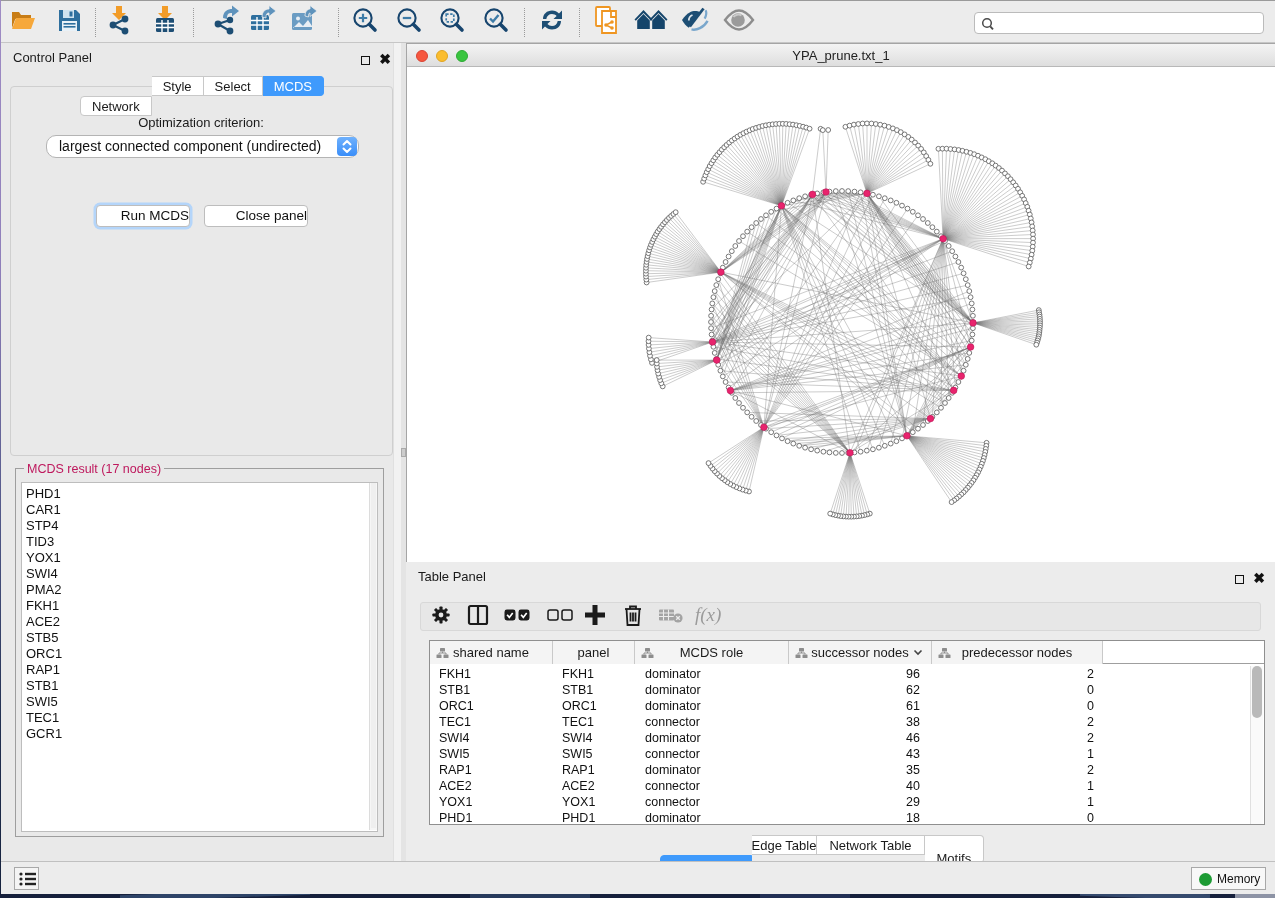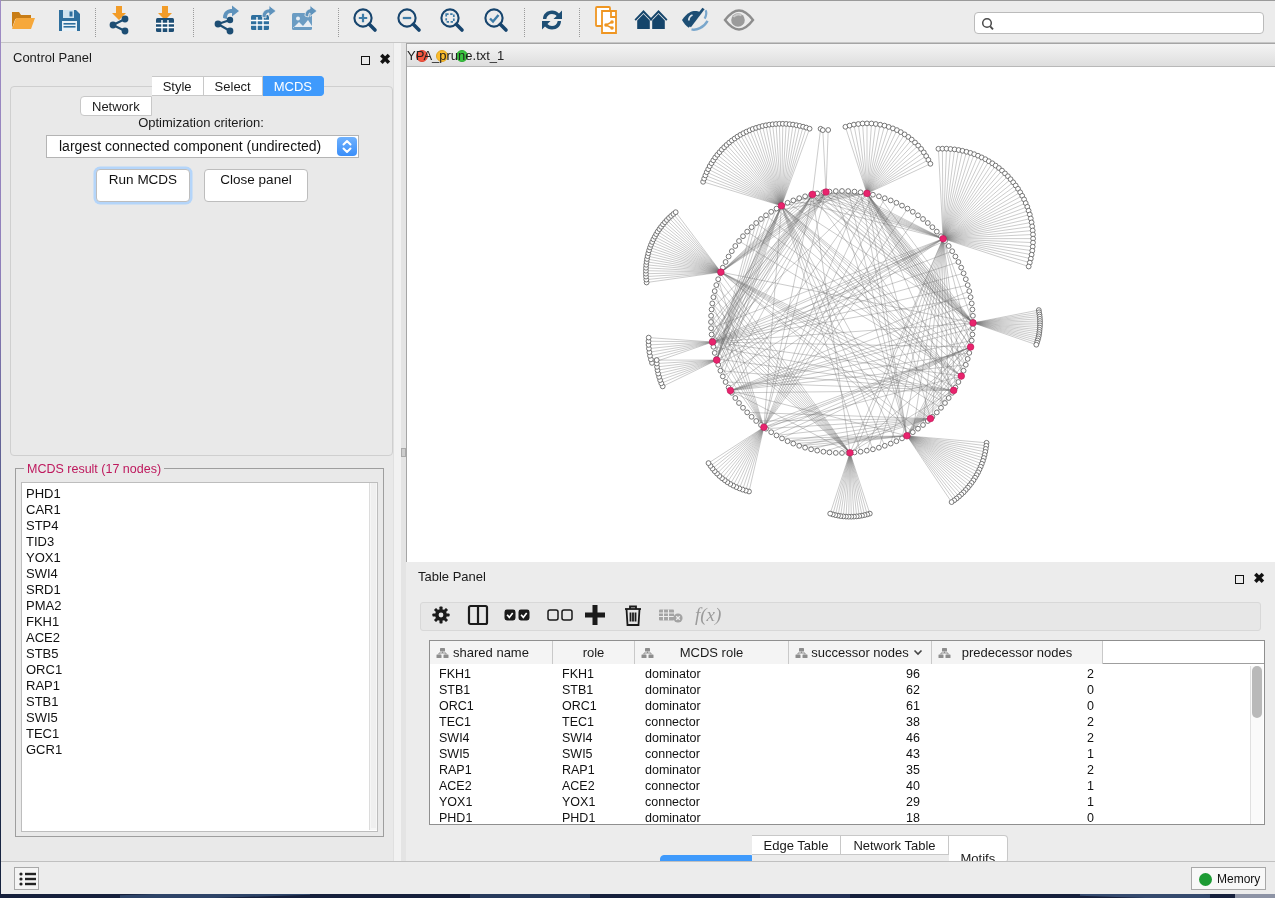--- a/index.html
+++ b/index.html
@@ -21,42 +21,42 @@
 .wbtns { position:absolute; right:10px; top:8px; }
 .fsq { display:inline-block; width:9px; height:9px; border:1.5px solid #111; margin-right:9px; }
 .xmark { display:inline-block; font-size:14px; color:#111; font-weight:bold; position:relative; top:-1px; }
 #cp-tabs { position:absolute; left:79px; top:33px; height:20px; z-index:5; }
 .tab { float:left; height:20px; line-height:19px; padding:0 11px; font-size:13px; color:#1a1a1a; background:#fff; border:1px solid #c8c8c8; border-left:none; }
 .tab.first { border-left:1px solid #c8c8c8; border-radius:4px 0 0 4px;margin-top:20px; }
 .tab.last { border-radius:0 4px 4px 0;text-align:center; }
 .tab.sel { background:#3f9afc; color:#fff; border-color:#3f9afc; }
 #cp-inner { position:absolute; left:9px; top:43px; width:383px; height:370px; background:#e9e9e9; border:1px solid #cfcfcf; border-radius:4px; }
 #optlabel { position:absolute; left:0; width:100%; top:72px; text-align:center; font-size:13px; color:#1a1a1a; }
-#dropdown { position:absolute; left:45px; top:92px; width:313px; height:23px; background:#fff; border:1px solid #b4b4b4; border-radius:0; font-size:14px; color:#111; line-height:21px; padding-left:12px; }
+#dropdown { position:absolute; left:45px; top:92px; width:313px; height:23px; background:#fff; border:1px solid #b4b4b4; border-radius:10px; font-size:14px; color:#111; line-height:21px; padding-left:12px; }
 #dd-step { position:absolute; right:1px; top:1px; width:20px; height:19px; background:linear-gradient(180deg,#6fb1fd,#3a8ef9); border-radius:4px; margin:0; }
 #dd-step svg { position:absolute; left:4px; top:2px; }
-.btn { position:absolute; height:33px; background:#fff; border:1px solid #bdbdbd; border-radius:4px; font-size:13.5px; color:#111; text-align:center; line-height:20px; }
+.btn { position:absolute; height:22px; background:#fff; border:1px solid #bdbdbd; border-radius:4px; font-size:13.5px; color:#111; text-align:right; line-height:20px;margin-top:36px; }
 #btn-run { left:95px; top:126px; width:94px; box-shadow:0 0 0 2.5px #b4d5fa; }
 #btn-close { left:203px; top:126px; width:104px; }
 #mcds-fs { position:absolute; left:14px; top:425px; width:369px; height:369px; border:1px solid #9e9e9e; }
 #mcds-fs-label { position:absolute; left:8px; top:-7px; background:#e9e9e9; padding:0 3px; font-size:12.5px; color:#be185d; }
 #mcds-list { position:absolute; left:5px; top:13px; width:357px; height:350px; background:#fff; border:1px solid #bdbdbd; overflow:hidden; padding-top:3px; }
 .mitem { font-size:13px; color:#111; height:16px; line-height:16px; padding-left:4px; }
 #mcds-scroll { position:absolute; right:0px; top:-3px; width:8px; height:350px; background:#f6f6f6; border-left:1px solid #dcdcdc; }
 #mcds-thumb { position:absolute; left:1px; top:0px; width:5px; height:348px; background:#efefef; }
 
 
 #vsplit { position:absolute; left:400px; top:42px; width:5px; height:818px; background:#e4e4e4; }
 #vsplit-h { position:absolute; left:0px; top:405px; width:5px; height:9px; background:#cccccc; border:1px solid #aaa; }
 
 
 #netwin { position:absolute; left:405px; top:42px; width:869px; height:519px; background:#fff; border:1px solid #a5a5a5; border-right:none; }
 #net-titlebar { position:absolute; left:0; top:0; width:100%; height:23px; background:linear-gradient(180deg,#f4f4f4,#dedede); border-bottom:1px solid #b8b8b8; }
 .tl { position:absolute; top:5.5px; width:12px; height:12px; border-radius:50%; }
-#net-title { position:absolute; width:100%; text-align:left; top:4px; font-size:13px; color:#222; }
+#net-title { position:absolute; width:100%; text-align:center; top:4px; font-size:13px; color:#222; }
 #netcanvas { position:absolute; left:0; top:24px; width:868px; height:494px; background:#fff; }
 
 
 #tpanel { position:absolute; left:405px; top:561px; width:869px; height:299px; background:#ececec; }
 #tp-toolbar { position:absolute; left:14px; top:40px; width:841px; height:29px; background:#e7e7e7; border:1px solid #d8d8d8; border-radius:3px; }
 .tpi { position:absolute; top:50%; transform:translate(-50%,-50%); }
 #ttable { position:absolute; left:23px; top:78px; width:836px; height:185px; background:#fff; border:1px solid #8f8f8f; }
 #thead { position:absolute; left:0; top:0; width:100%; height:23px; background:#fff; border-bottom:1px solid #9f9f9f; font-size:13px; color:#1a1a1a; }
 .hcell { position:absolute; top:0; height:23px; background:#f4f4f4; border-right:1px solid #c9c9c9; text-align:center; line-height:23px; }
 .hcell svg { position:absolute; left:6px; top:6px; }
@@ -225,21 +225,20 @@
     <div class="btn" id="btn-close">Close panel</div>
     <div id="mcds-fs">
       <div id="mcds-fs-label">MCDS result (17 nodes)</div>
       <div id="mcds-list">
           <div class="mitem">PHD1</div>
           <div class="mitem">CAR1</div>
           <div class="mitem">STP4</div>
           <div class="mitem">TID3</div>
           <div class="mitem">YOX1</div>
           <div class="mitem">SWI4</div>
-          <div class="mitem">SRD1</div>
           <div class="mitem">PMA2</div>
           <div class="mitem">FKH1</div>
           <div class="mitem">ACE2</div>
           <div class="mitem">STB5</div>
           <div class="mitem">ORC1</div>
           <div class="mitem">RAP1</div>
           <div class="mitem">STB1</div>
           <div class="mitem">SWI5</div>
           <div class="mitem">TEC1</div>
           <div class="mitem">GCR1</div>
@@ -1161,21 +1160,21 @@
     <div id="ttable">
       <div id="thead">
         <div class="hcell" style="left:0;width:123px"><svg width="13" height="12" viewBox="0 0 13 12">
               <g fill="#8d8d8d">
                 <rect x="4" y="1" width="5" height="3.6" rx="0.6"></rect>
                 <rect x="0.5" y="7.4" width="5" height="3.6" rx="0.6"></rect>
                 <rect x="7.5" y="7.4" width="5" height="3.6" rx="0.6"></rect>
                 <path d="M6.5 4.6 v1.4 M3 7.4 V6 h7 v1.4" stroke="#8d8d8d" stroke-width="1" fill="none"></path>
               </g>
             </svg>shared name</div>
-        <div class="hcell" style="left:123px;width:82px">role</div>
+        <div class="hcell" style="left:123px;width:82px">panel</div>
         <div class="hcell" style="left:205px;width:154px"><svg width="13" height="12" viewBox="0 0 13 12">
               <g fill="#8d8d8d">
                 <rect x="4" y="1" width="5" height="3.6" rx="0.6"></rect>
                 <rect x="0.5" y="7.4" width="5" height="3.6" rx="0.6"></rect>
                 <rect x="7.5" y="7.4" width="5" height="3.6" rx="0.6"></rect>
                 <path d="M6.5 4.6 v1.4 M3 7.4 V6 h7 v1.4" stroke="#8d8d8d" stroke-width="1" fill="none"></path>
               </g>
             </svg>MCDS role</div>
         <div class="hcell" style="left:359px;width:143px"><svg width="13" height="12" viewBox="0 0 13 12">
               <g fill="#8d8d8d">
@@ -1267,21 +1266,21 @@
             <div class="c4">18</div>
             <div class="c5">0</div>
           </div>
         </div>
       <div id="t-scroll">
           <div id="t-thumb"></div>
         </div>
     </div>
     <div id="tp-tabs">
       <div class="tab first sel" style="padding:0 12px">Node Table</div>
-        <div class="tab" style="padding:0 12px">Edge Table</div>
+        <div class="tab" style="padding:0 0">Edge Table</div>
         <div class="tab" style="padding:0 12px">Network Table</div>
         <div class="tab last" style="padding:13px 12px">Motifs</div>
     </div>
   </div>
 
   <div id="statusbar">
     <div id="listbtn">
         <svg width="20" height="18" viewBox="0 0 20 18">
           <g fill="#222">
             <circle cx="3" cy="4" r="1.6"></circle>

